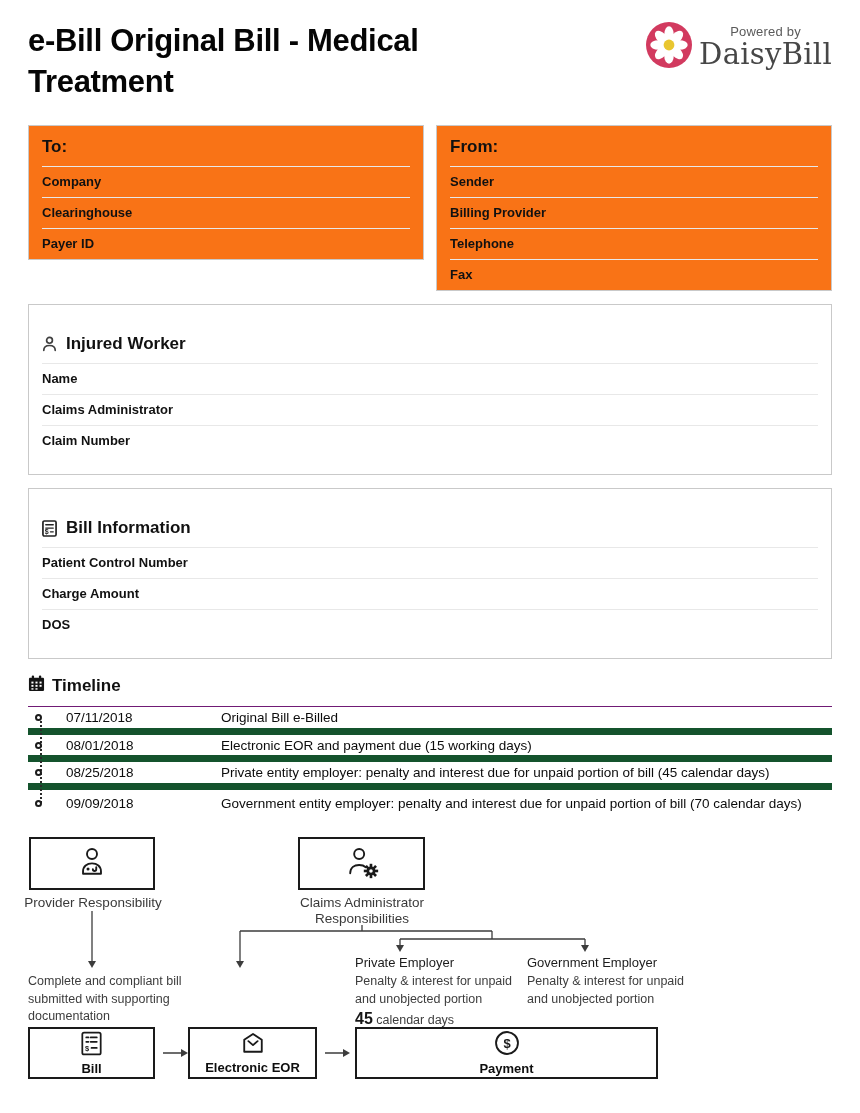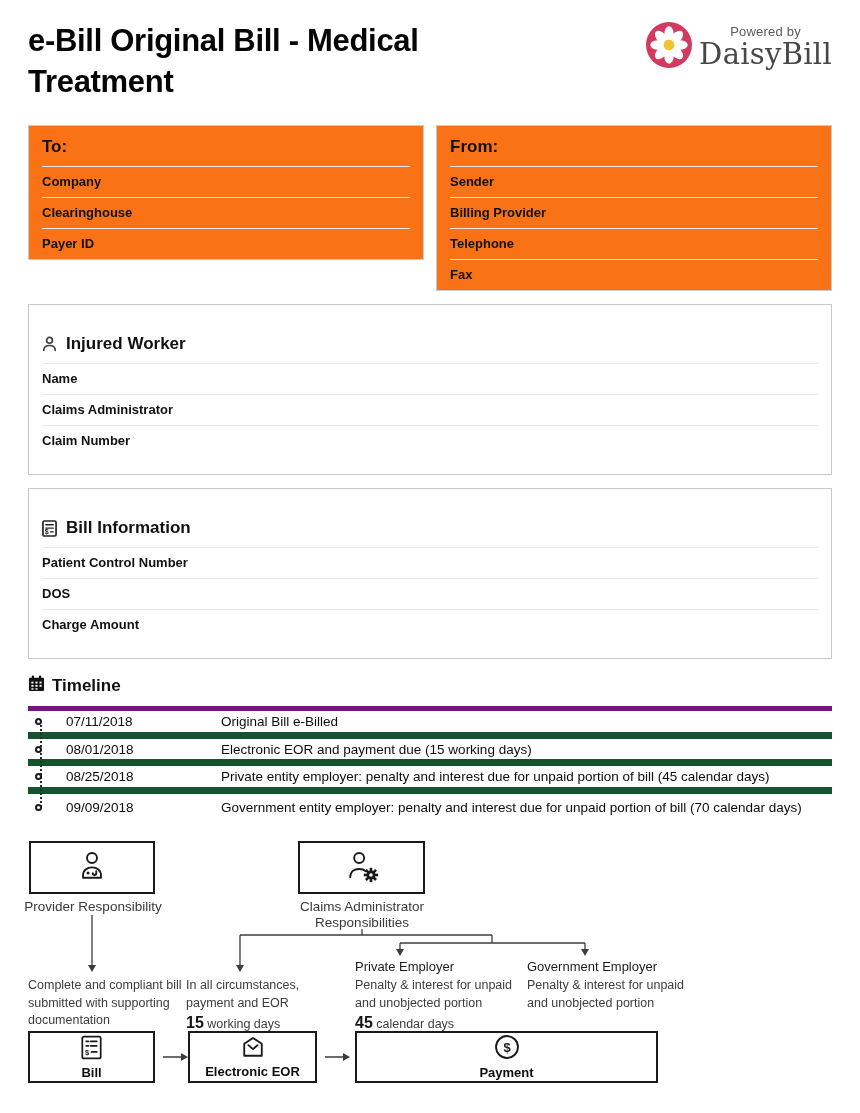--- a/index.html
+++ b/index.html
@@ -25,21 +25,21 @@
   .bhead { font-size: 17px; font-weight: bold; padding: 11px 0 9px; border-bottom: 1px solid #e8e8e8; }
   .field { font-size: 13px; font-weight: bold; padding: 7px 0 8px; border-bottom: 1px solid #e8e8e8; }
   .field:last-child { border-bottom: none; }
 
   .sectionbox { border: 1px solid #c9c9c9; padding: 18px 13px; margin-top: 13px; background: #fff; }
   .section-head { display: flex; align-items: center; gap: 9px; font-size: 17px; font-weight: bold; padding: 11px 0 9px; border-bottom: 1px solid #e8e8e8; }
   .section-head .icn { display: inline-flex; flex: none; }
 
   
   .timeline { margin-top: 2px; }
-  .timeline-head { display: flex; align-items: center; gap: 7px; font-size: 17px; font-weight: bold; padding: 14px 0 9px; border-bottom: 5px solid #701a75; }
+  .timeline-head { display: flex; align-items: center; gap: 7px; font-size: 17px; font-weight: bold; padding: 14px 0 9px; border-bottom: 1px solid #701a75; }
   .timeline-list { position: relative; }
   .tl-line { position: absolute; left: 12px; top: 14px; bottom: 14px; border-left: 2px dotted #2a2a2a; }
   .timeline-row { display: flex; align-items: center; height: 27.5px; border-bottom: 7px solid #14532d; font-size: 13.5px; color: #0c0c0c; }
   .timeline-row:last-child { border-bottom: none; }
   .tl-marker-col { width: 38px; display: flex; align-items: center; position: relative; z-index: 1; }
   .tl-marker { width: 7px; height: 7px; border: 2px solid #1c1c1c; border-radius: 50%; background: #fff; margin-left: 7px; }
   .tl-date { width: 155px; }
   .tl-desc { flex: 1; }
 
   
@@ -135,22 +135,22 @@
           <rect x="1" y="1" width="14" height="16" rx="1.5" stroke-width="1.8"></rect>
           <line x1="4" y1="5" x2="12" y2="5" stroke-width="1.4"></line>
           <line x1="4" y1="8.5" x2="12" y2="8.5" stroke-width="1.4"></line>
           <line x1="9" y1="12.5" x2="12" y2="12.5" stroke-width="1.4"></line>
           <text x="3" y="15" font-size="7.5" font-weight="bold" fill="#222" stroke="none" font-family="Liberation Sans, sans-serif">$</text>
         </svg>
       </span>
       <span>Bill Information</span>
     </div>
     <div class="field">Patient Control Number</div>
+    <div class="field">Charge Amount</div>
     <div class="field">DOS</div>
-    <div class="field">Charge Amount</div>
   </div>
 
   <div class="timeline">
     <div class="timeline-head">
       <span class="icn">
         <svg width="17" height="17" viewBox="0 0 18 18">
           <rect x="1" y="3" width="16" height="14" rx="1.2" fill="#141414"></rect>
           <rect x="4" y="0.5" width="2.4" height="4.5" rx="1" fill="#141414"></rect>
           <rect x="11.6" y="0.5" width="2.4" height="4.5" rx="1" fill="#141414"></rect>
           <g fill="#ffffff">
@@ -250,25 +250,20 @@
         </svg>
       </span>
     </div>
     <div class="dlabel" id="claims-label">
       <div>Claims Administrator</div>
       <div>Responsibilities</div>
     </div>
 
     <div class="dnote" id="note-provider">Complete and compliant bill submitted with supporting documentation</div>
 
-    <div class="dnote" id="note-all">
-      <div>In all circumstances,</div>
-      <div>payment and EOR</div>
-      <div><span class="dnum">15</span><span> working days</span></div>
-    </div>
 
     <div class="dtitle" id="note-private-title">Private Employer</div>
     <div class="dnote" id="note-private-body">
       <div>Penalty &amp; interest for unpaid</div>
       <div>and unobjected portion</div>
       <div><span class="dnum">45</span><span> calendar days</span></div>
     </div>
 
     <div class="dtitle" id="note-government-title">Government Employer</div>
     <div class="dnote" id="note-government-body">

